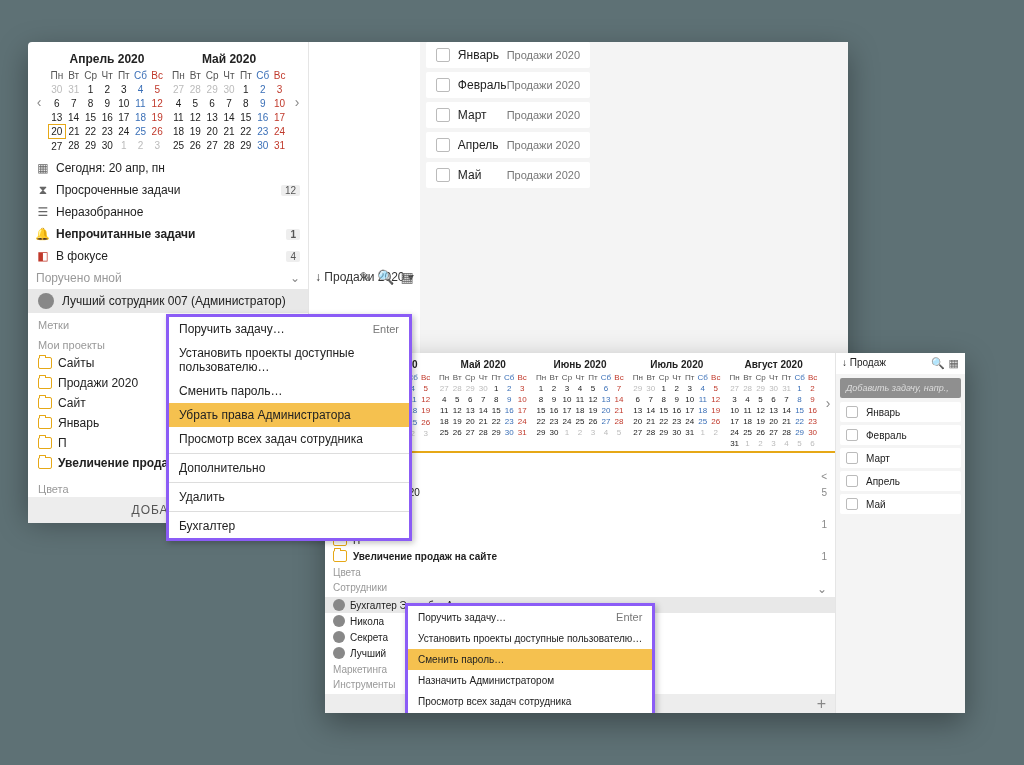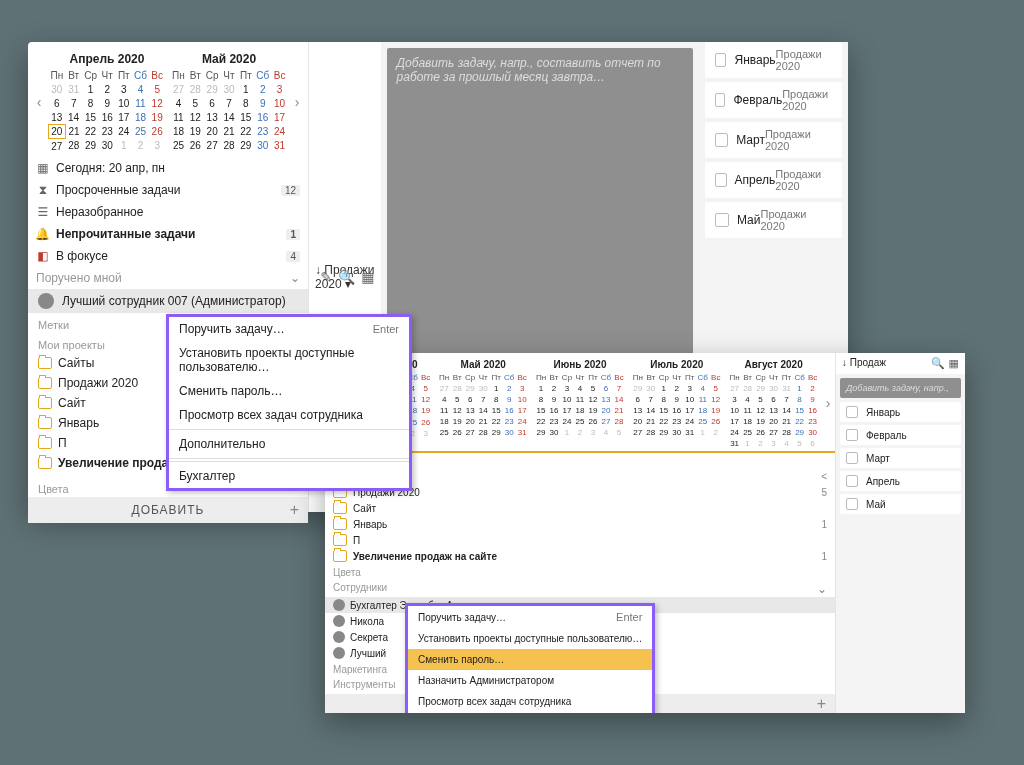--- a/index.html
+++ b/index.html
@@ -283,45 +283,50 @@
       <div class="row">
           <span>Поручить задачу…</span>
           <span class="sc">Enter</span>
         </div>
       <div class="row">
           <span>Установить проекты доступные пользователю…</span>
         </div>
       <div class="row">
           <span>Сменить пароль…</span>
         </div>
+      <div class="row sel">
+          <span>Убрать права Администратора</span>
+        </div>
       <div class="row">
           <span>Просмотр всех задач сотрудника</span>
         </div>
       <div class="sep"></div>
       <div class="row">
           <span>Дополнительно</span>
         </div>
       <div class="sep"></div>
+      <div class="row">
+          <span>Удалить</span>
+        </div>
       <div class="sep"></div>
       <div class="row">
           <span>Бухгалтер</span>
         </div>
     </div>
   </div>
 
   <div class="w1-main">
     <div class="top">
       <span class="title">↓ Продажи 2020 ▾</span>
       <span class="tools">
         <span>✎</span>
         <span>🔍</span>
         <span>▦</span>
       </span>
     </div>
-    <div class="add-task">Добавить задачу, напр., составить отчет по работе за прошлый месяц завтра…</div>
     <div id="tasks1">
         <div class="task-row">
           <span class="chk"></span>
           <span>Январь</span>
           <span class="proj-name">Продажи 2020</span>
         </div>
         <div class="task-row">
           <span class="chk"></span>
           <span>Февраль</span>
           <span class="proj-name">Продажи 2020</span>

